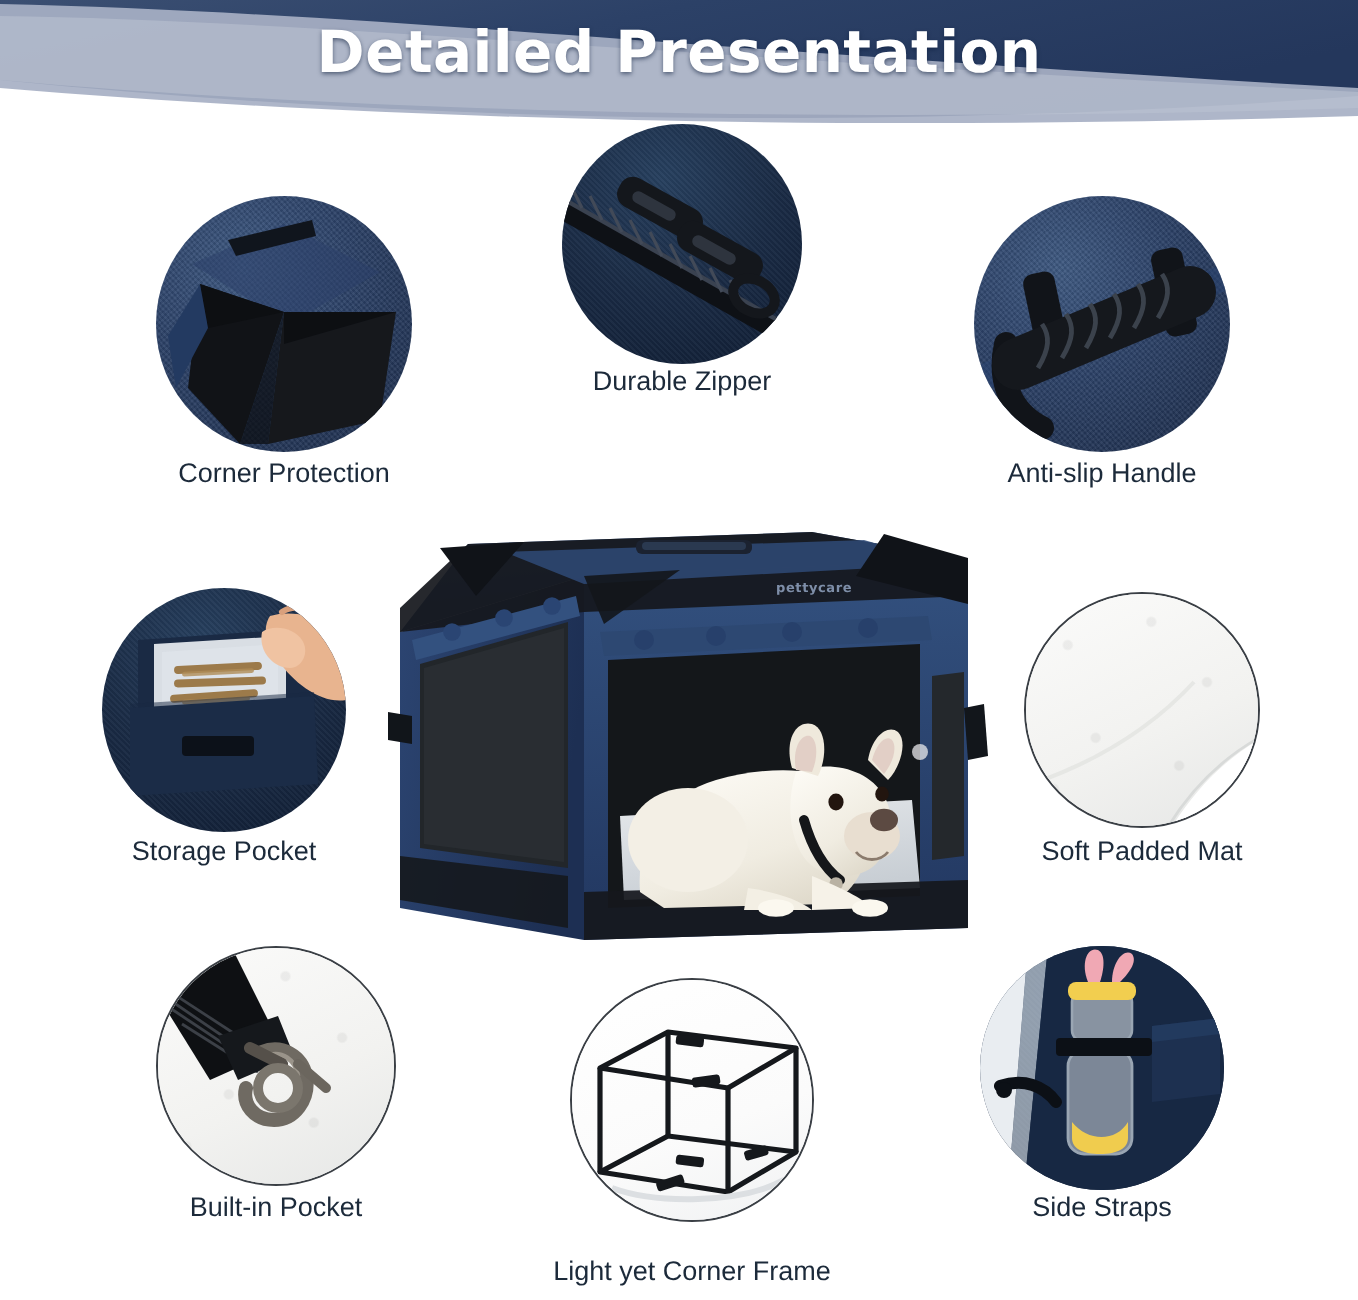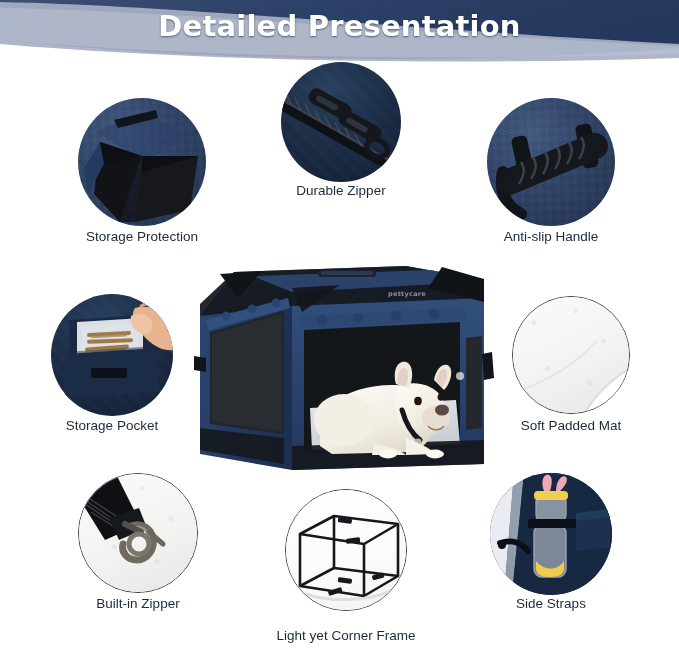--- a/index.html
+++ b/index.html
@@ -195,21 +195,21 @@
         <path d="M18,34 L64,14 L112,38 L66,64 Z" fill="#2c4069" opacity="0.55"></path>
         <path d="M36,22 L78,12 L80,20 L40,30 Z" fill="#10151d"></path>
         <path d="M22,44 L64,58 L42,124 L16,96 Z" fill="#111317"></path>
         <path d="M64,58 L120,58 L112,112 L56,124 Z" fill="#16181c"></path>
         <path d="M64,58 L120,58 L64,74 Z" fill="#0d0f12"></path>
         <path d="M22,44 L64,58 L26,66 Z" fill="#0d0f12"></path>
         <path d="M64,58 L56,124 L42,124 Z" fill="#0a0c0e" opacity="0.7"></path>
         <path d="M6,70 L22,44 L26,66 L10,96 Z" fill="#233a61"></path>
       </svg>
     </div>
-    <div class="flabel" style="left:12px;top:229px;width:260px;">Storage Protection</div>
+    <div class="flabel" style="left:12px;top:229px;width:260px;">Corner Protection</div>
   </div>
 
   <div class="feature">
     <div class="bubble" style="left:281px;top:62px;width:120px;height:120px;">
       <div class="navydark"></div>
       <svg width="120" height="120" viewBox="0 0 120 120" style="position:absolute;left:0;top:0;">
         <path d="M-4,34 L124,106 L124,118 L-4,46 Z" fill="#0e1116"></path>
         <path d="M-2,36 L122,106" stroke="#3a4250" stroke-width="2.2"></path>
         <g stroke="#424a58" stroke-width="1.6">
           <path d="M4,30 L10,42"></path>
@@ -316,21 +316,21 @@
         </g>
         <path d="M30,44 L60,34 L68,54 L40,66 Z" fill="#15181c"></path>
 
         <path d="M52,52 C62,48 72,54 74,64 C76,76 68,86 58,86 C48,86 42,78 44,70" stroke="#6f6a62" stroke-width="7" fill="none" stroke-linecap="round"></path>
         <path d="M54,54 C62,51 69,56 70,64" stroke="#9a948a" stroke-width="2.4" fill="none"></path>
         <path d="M46,50 L62,58" stroke="#55504a" stroke-width="6" stroke-linecap="round"></path>
         <circle cx="60" cy="70" r="10" fill="none" stroke="#7b766d" stroke-width="5"></circle>
         <path d="M70,58 L84,70" stroke="#6b665e" stroke-width="5" stroke-linecap="round"></path>
       </svg>
     </div>
-    <div class="flabel" style="left:8px;top:596px;width:260px;">Built-in Zipper</div>
+    <div class="flabel" style="left:8px;top:596px;width:260px;">Built-in Pocket</div>
   </div>
 
   <div class="feature">
     <div class="bubble outlined" style="left:285px;top:489px;width:122px;height:122px;">
       <div class="framebg"></div>
       <svg width="122" height="122" viewBox="0 0 122 122" style="position:absolute;left:0;top:0;">
         <g stroke="#15181c" stroke-width="2.6" fill="none" stroke-linejoin="round">
 
           <path d="M14,44 L48,26 L112,34 L78,54 Z"></path>
 

